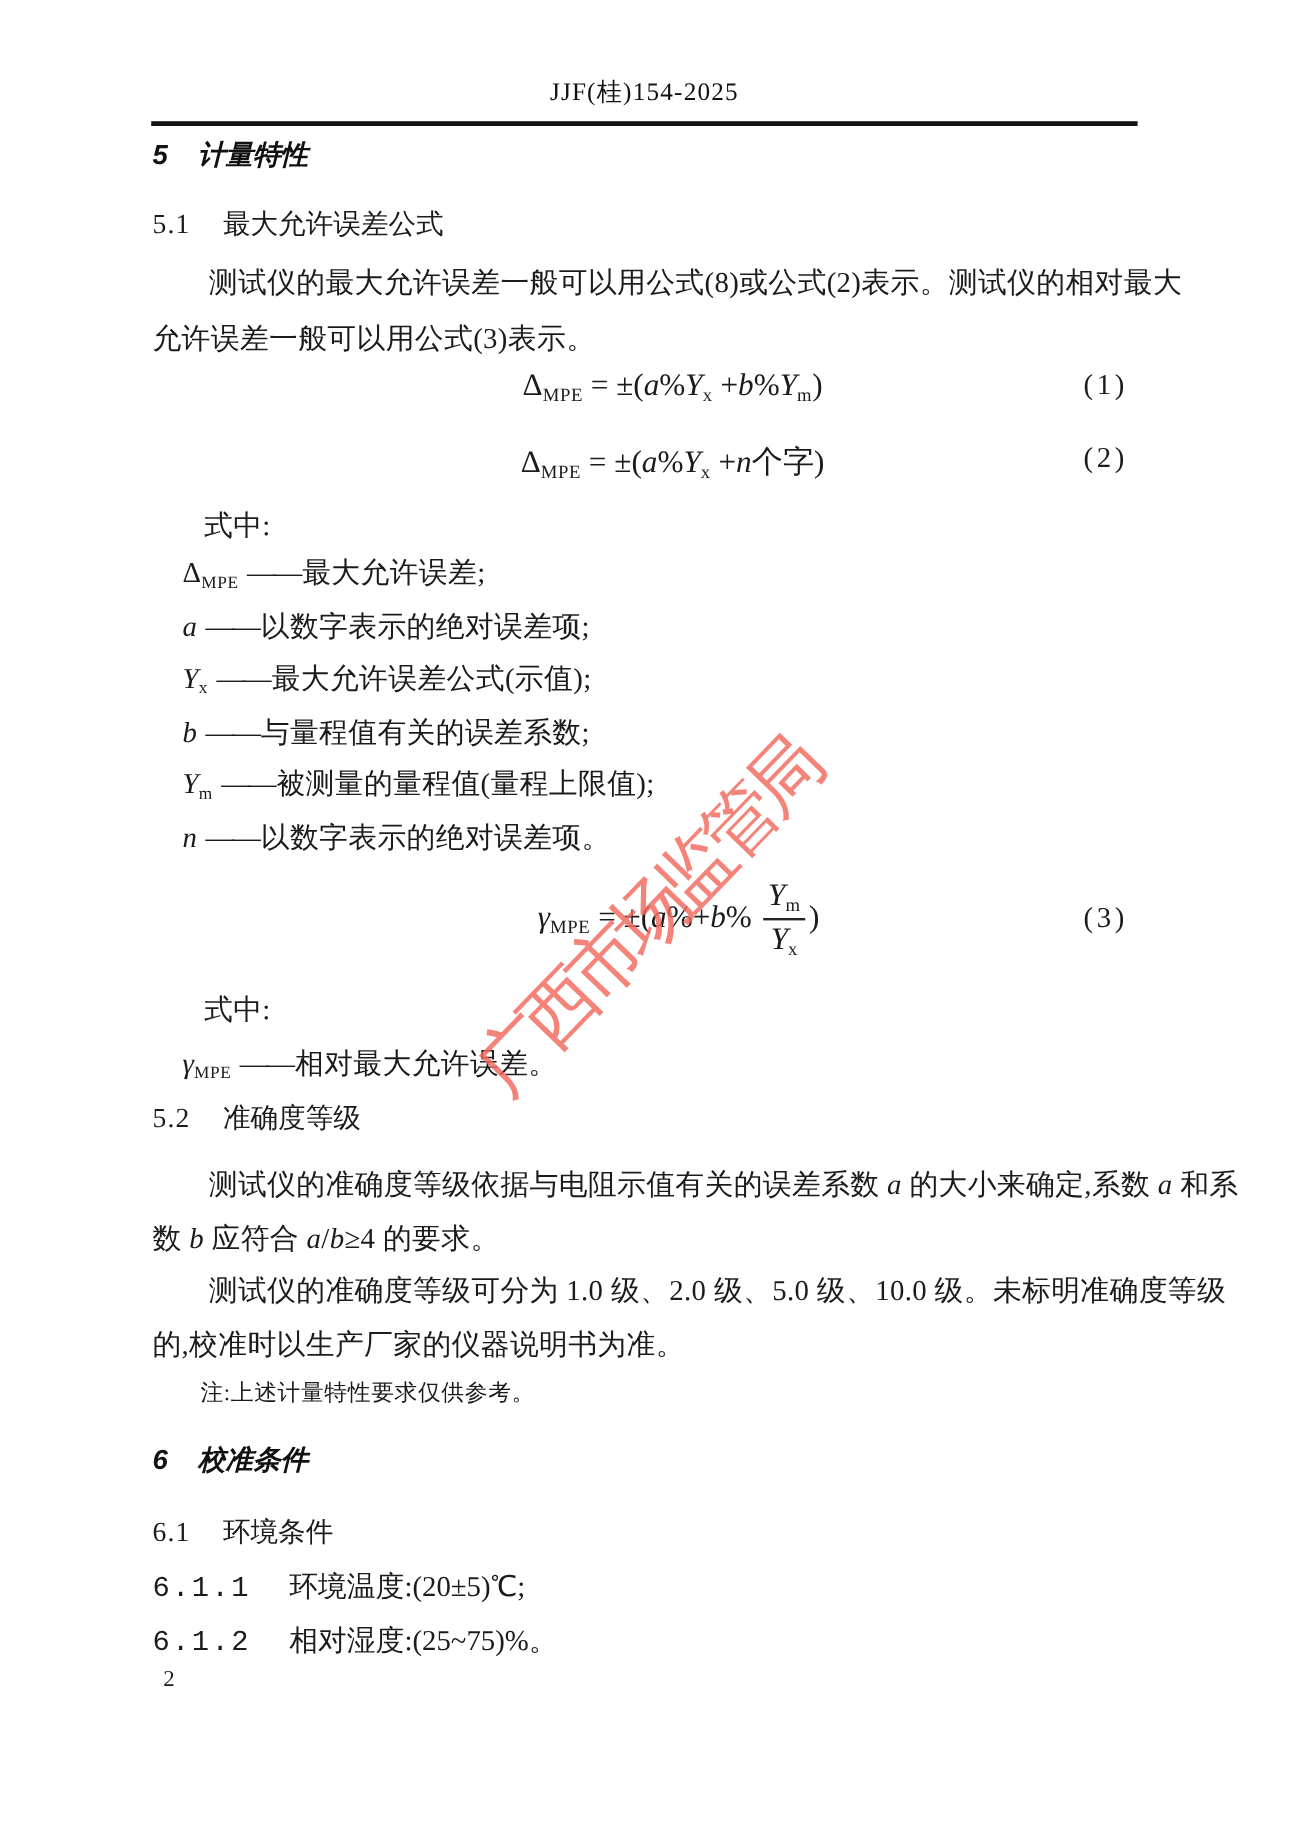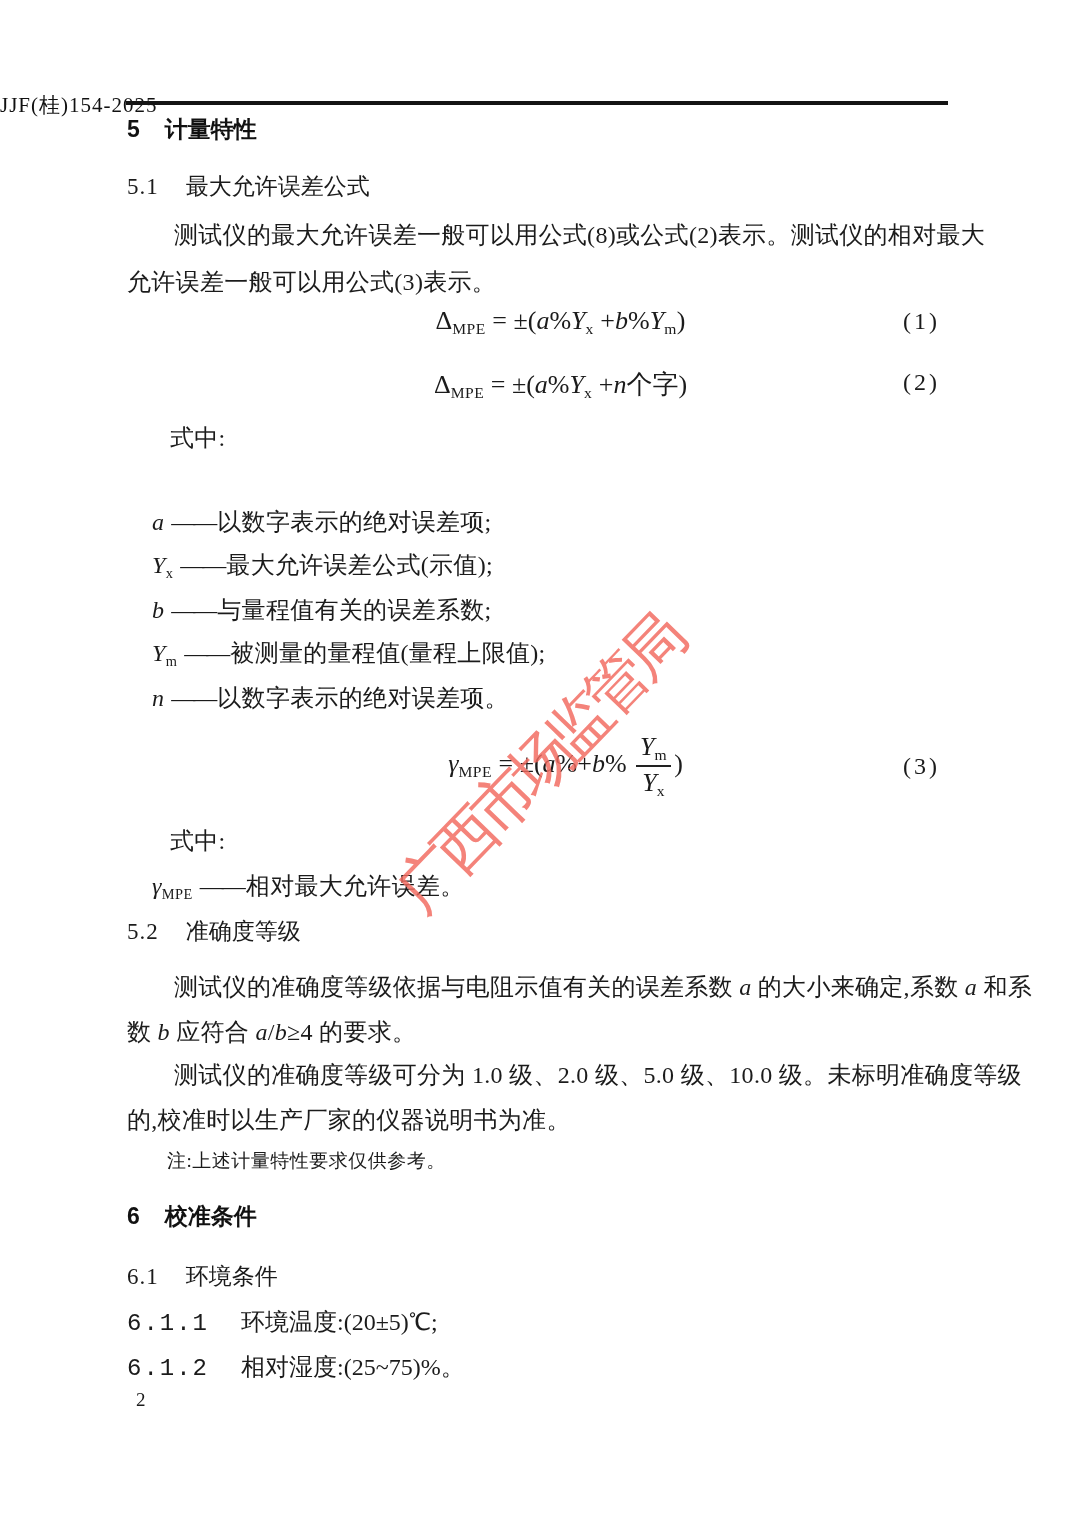--- a/index.html
+++ b/index.html
@@ -1,26 +1,26 @@
 <!DOCTYPE html>
 <html><head>
 <meta charset="utf-8">
 <style>
   html,body { margin:0; padding:0; background:#ffffff; }
   .page {
     position:relative; width:1074px; height:1520px; background:#ffffff;
     font-family:"Liberation Serif", serif; color:#1b1b1b; overflow:hidden;
   }
   .docnum {
-    position:absolute; top:91px; left:0; width:100%; text-align:left;
+    position:absolute; top:62px; left:0; width:100%; text-align:center;
     font-size:21px; letter-spacing:1px; color:#111;
   }
   .rule { position:absolute; top:101px; left:126px; width:822px; height:4px; background:#141414; }
 
-  .h1 { position:absolute; left:127px; font-family:"Liberation Sans", sans-serif; font-weight:700; font-size:23px; color:#111; }
+  .h1 { position:absolute; left:127px; font-family:"Liberation Sans", sans-serif; font-weight:700; font-size:23px; color:#111;font-style:italic; }
   .h1 .num { margin-right:25px; }
   .h2 { position:absolute; left:127px; font-size:23px; }
   .h2 .num { margin-right:27px; letter-spacing:1px; }
   .h3row { position:absolute; left:127px; font-size:24px; white-space:nowrap; }
   .h3row .num { margin-right:32px; letter-spacing:2px;font-family:Liberation Mono, monospace; }
 
   .bodyline { position:absolute; left:127px; width:830px; font-size:24px; letter-spacing:0.3px; white-space:nowrap; }
   .indent { padding-left:47px; }
   .where  { padding-left:43px; }
   .defrow { padding-left:25px; font-size:24px; }
@@ -76,20 +76,23 @@
     <span class="eq-label">(1)</span>
   </div>
 
   <div class="formula-row" style="top:367px">
     <span class="nudge1"><span class="tk-rm">Δ</span><span class="tk-sub">MPE</span><span class="tk-rm"> = ±(</span><span class="tk-it">a</span><span class="tk-rm">%</span><span class="tk-it">Y</span><span class="tk-sub">x</span><span class="tk-rm"> +</span><span class="tk-it">n</span><span class="tk-rm">个字)</span></span>
     <span class="eq-label">(2)</span>
   </div>
 
   <div class="bodyline where" style="top:422px">式中:</div>
 
+  <div class="bodyline defrow" style="top:461px">
+    <span><span class="tk-rm">Δ</span><span class="tk-sub">MPE</span></span><span class="dash">——</span><span>最大允许误差;</span>
+  </div>
   <div class="bodyline defrow" style="top:506px">
     <span><span class="tk-it">a</span></span><span class="dash">——</span><span>以数字表示的绝对误差项;</span>
   </div>
   <div class="bodyline defrow" style="top:549px">
     <span><span class="tk-it">Y</span><span class="tk-sub">x</span></span><span class="dash">——</span><span>最大允许误差公式(示值);</span>
   </div>
   <div class="bodyline defrow" style="top:594px">
     <span><span class="tk-it">b</span></span><span class="dash">——</span><span>与量程值有关的误差系数;</span>
   </div>
   <div class="bodyline defrow" style="top:682px">

